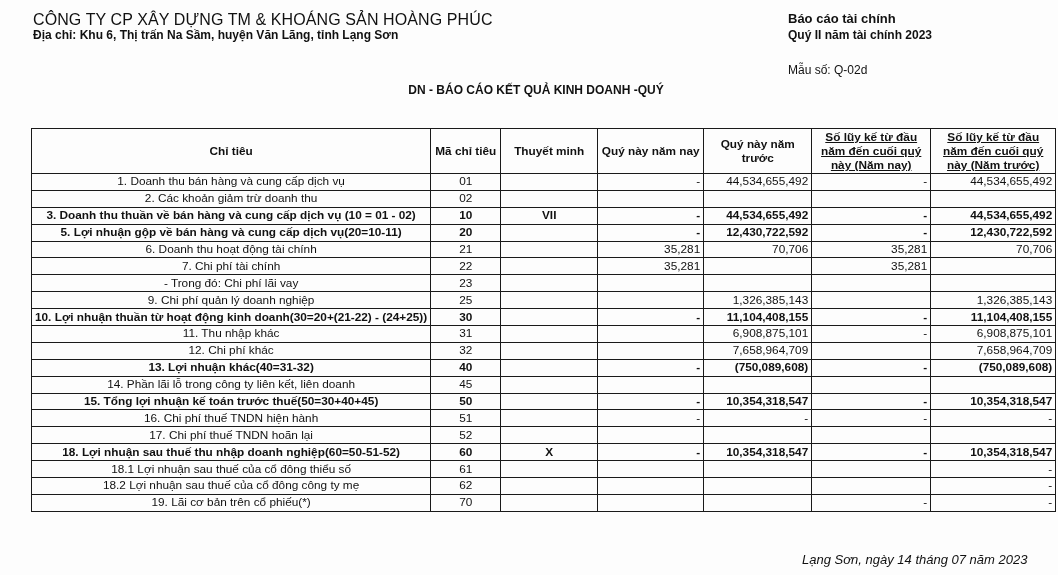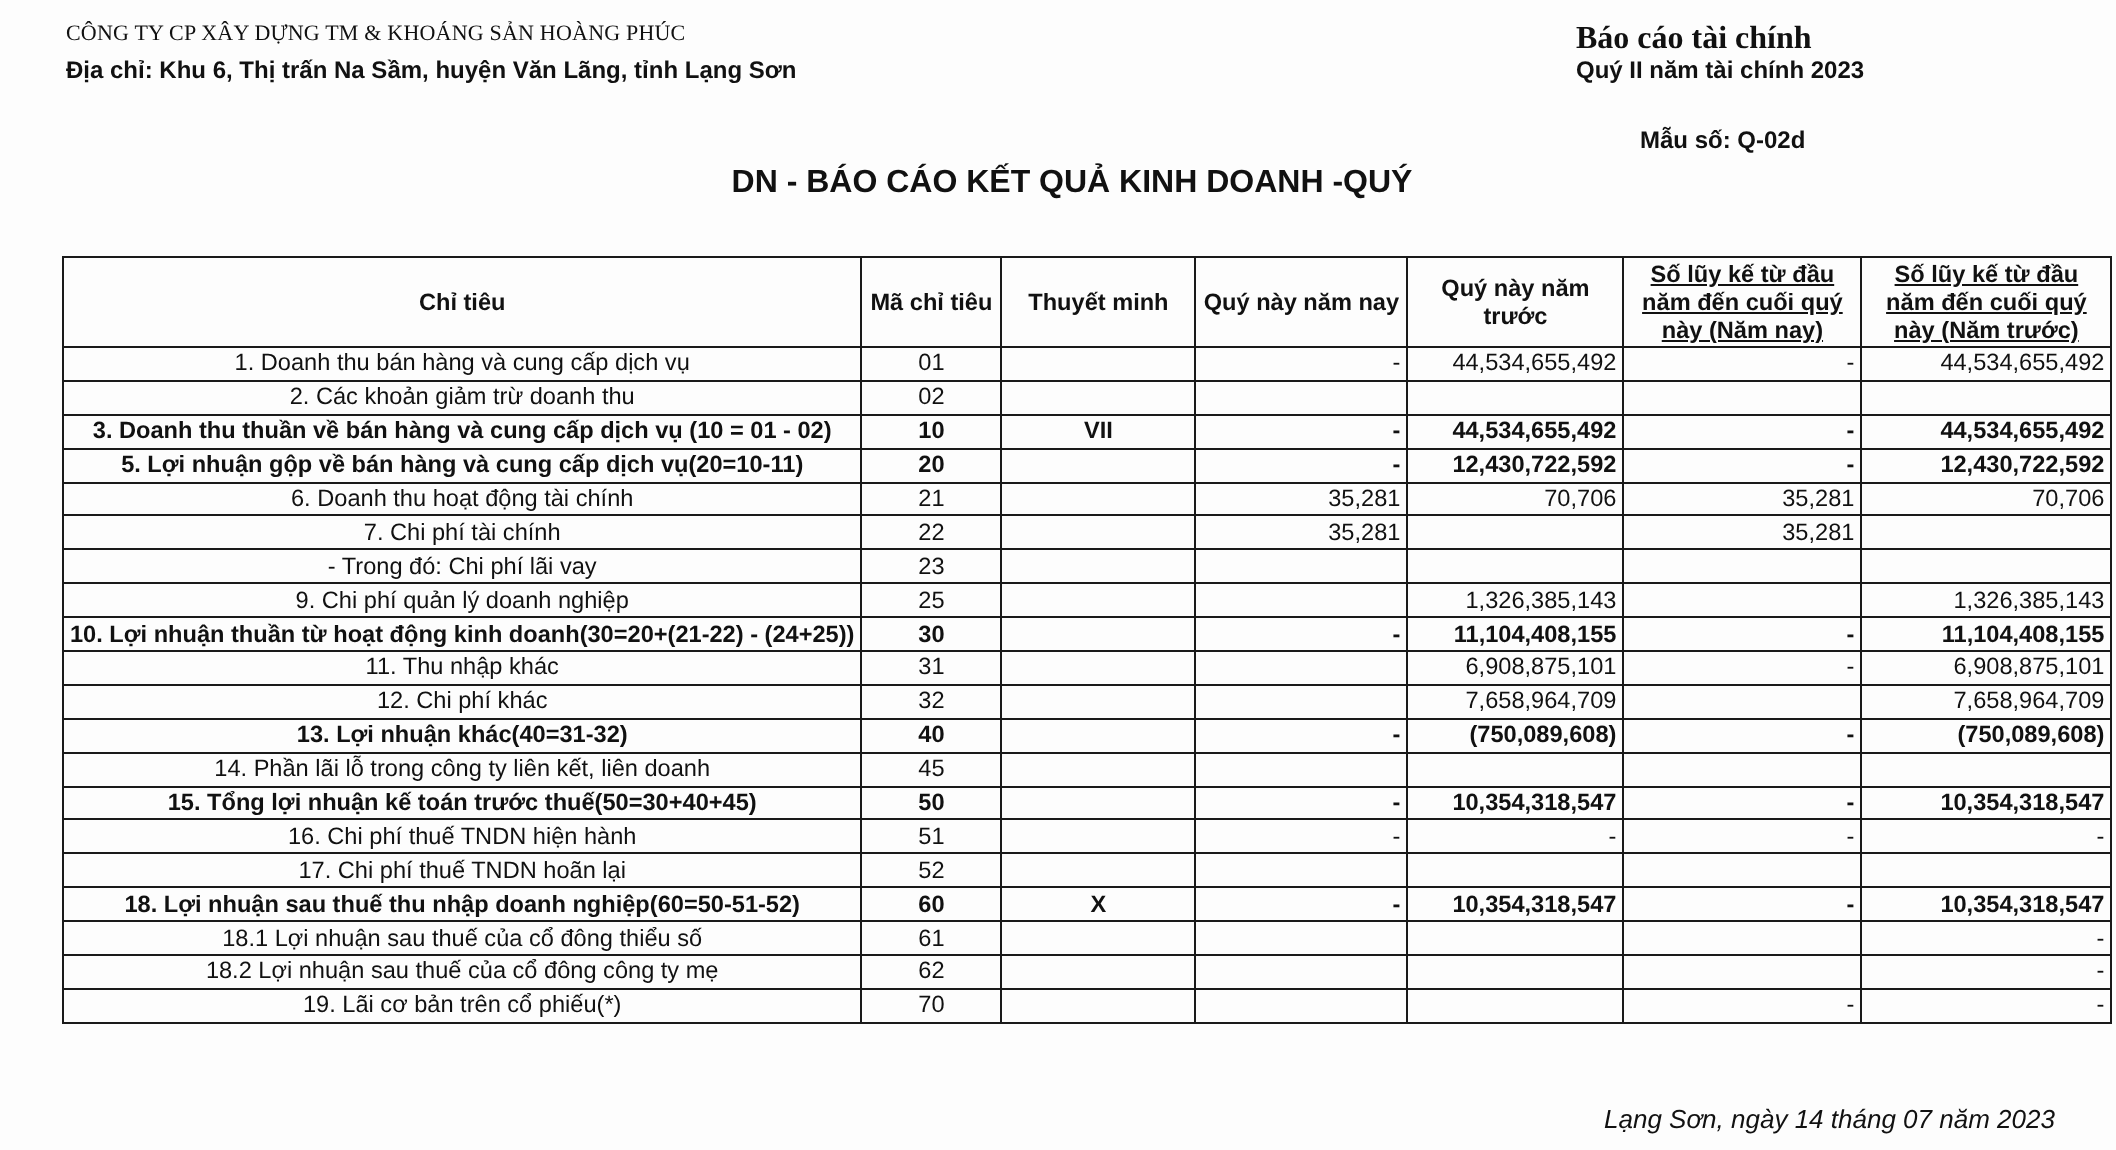--- a/index.html
+++ b/index.html
@@ -4,26 +4,26 @@
   <style>
     html, body { margin:0; padding:0; }
     body {
       width:1058px; height:575px; overflow:hidden;
       background:#fdfdfd;
       font-family:"Liberation Sans", sans-serif;
       color:#111;
       position:relative;
     }
     .abs { position:absolute; }
-    .company { left:33px; top:11px; font-size:11px; letter-spacing:0.1px;font-family:Liberation Serif, serif; }
+    .company { left:33px; top:11px; font-size:16px; letter-spacing:0.1px; }
     .address { left:33px; top:28px; font-size:12px; font-weight:bold; }
-    .rep1 { left:788px; top:11px; font-size:16px; font-weight:bold;font-family:Liberation Serif, serif; }
+    .rep1 { left:788px; top:11px; font-size:13px; font-weight:bold; }
     .rep2 { left:788px; top:28px; font-size:12px; font-weight:bold; }
-    .form { left:820px; top:63px; font-size:12px; font-weight:bold; }
-    .title { left:0; width:1058px; top:83px; font-size:16px; font-weight:bold; text-align:center; padding-left:14px; box-sizing:border-box; }
+    .form { left:788px; top:63px; font-size:12px; font-weight:normal; }
+    .title { left:0; width:1058px; top:83px; font-size:12px; font-weight:bold; text-align:center; padding-left:14px; box-sizing:border-box; }
     .footer { left:802px; top:552px; font-size:13px; font-style:italic; }
 
     table.report {
       position:absolute; left:31px; top:128px;
       border-collapse:collapse;
       font-size:11.8px;
       table-layout:fixed;
     }
     table.report td, table.report th {
       border:1.3px solid #1a1a1a;

